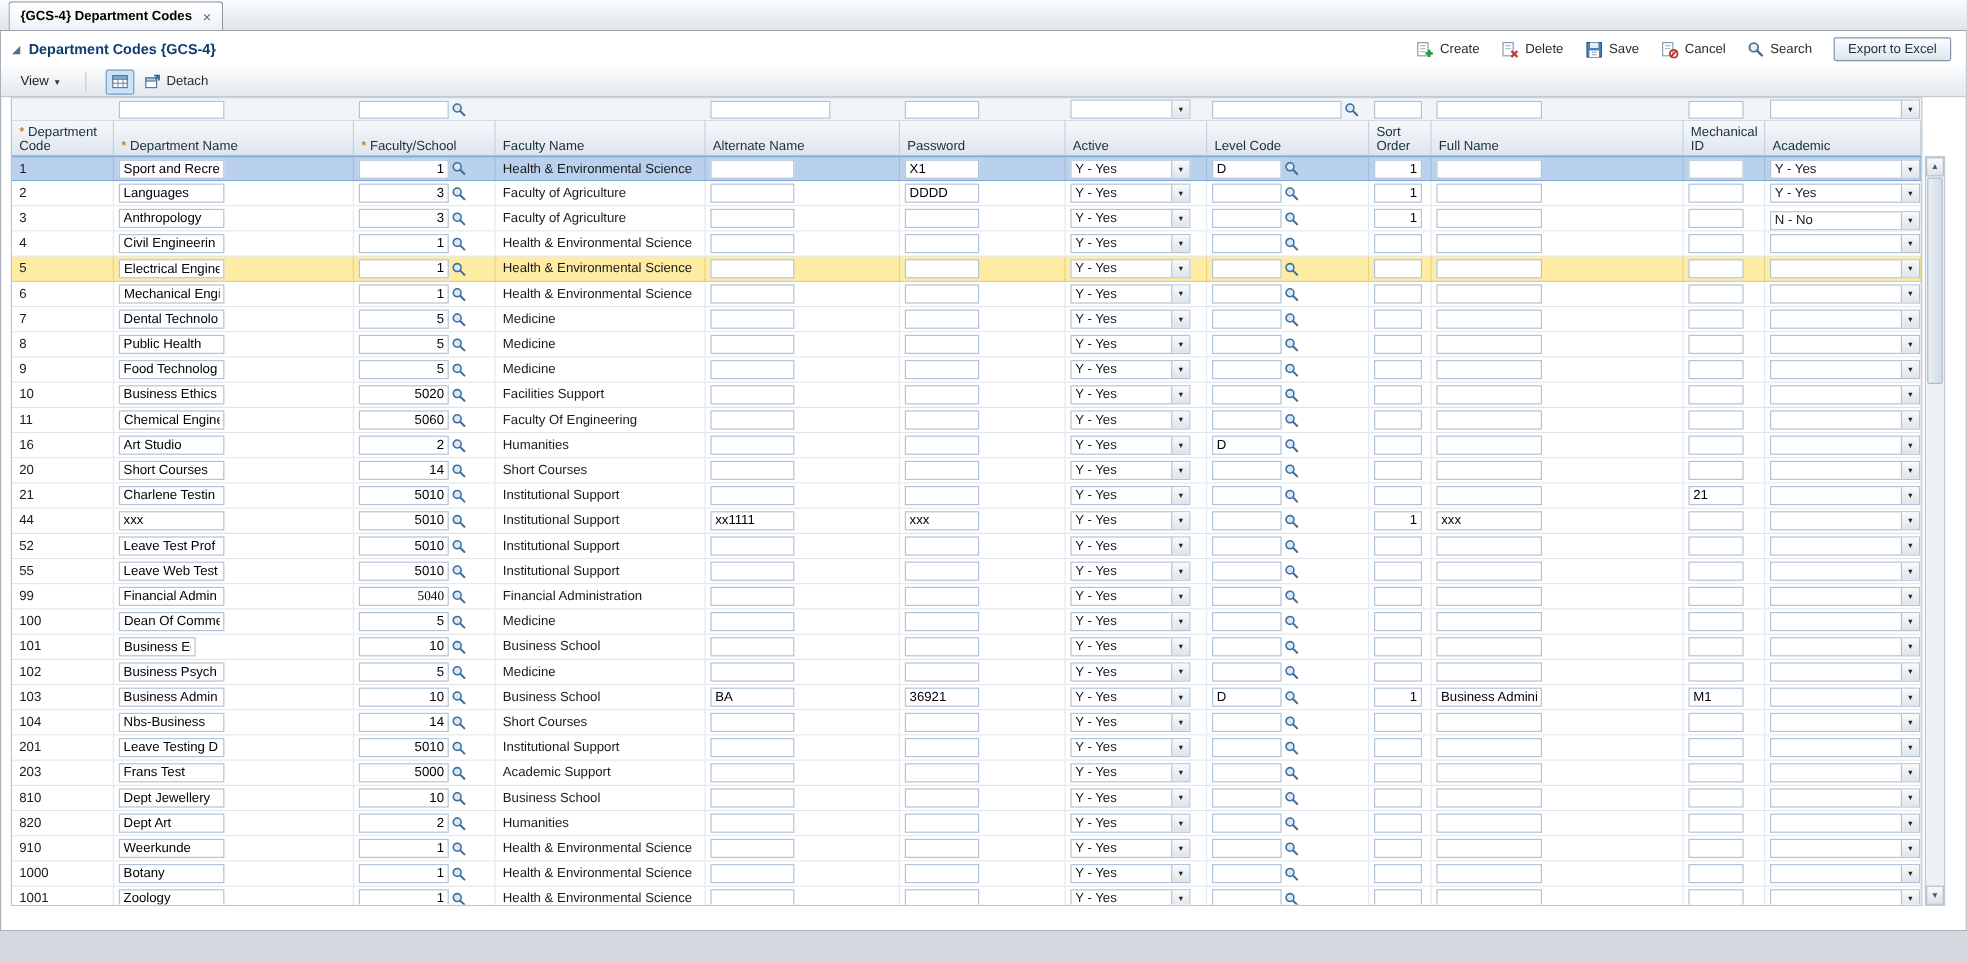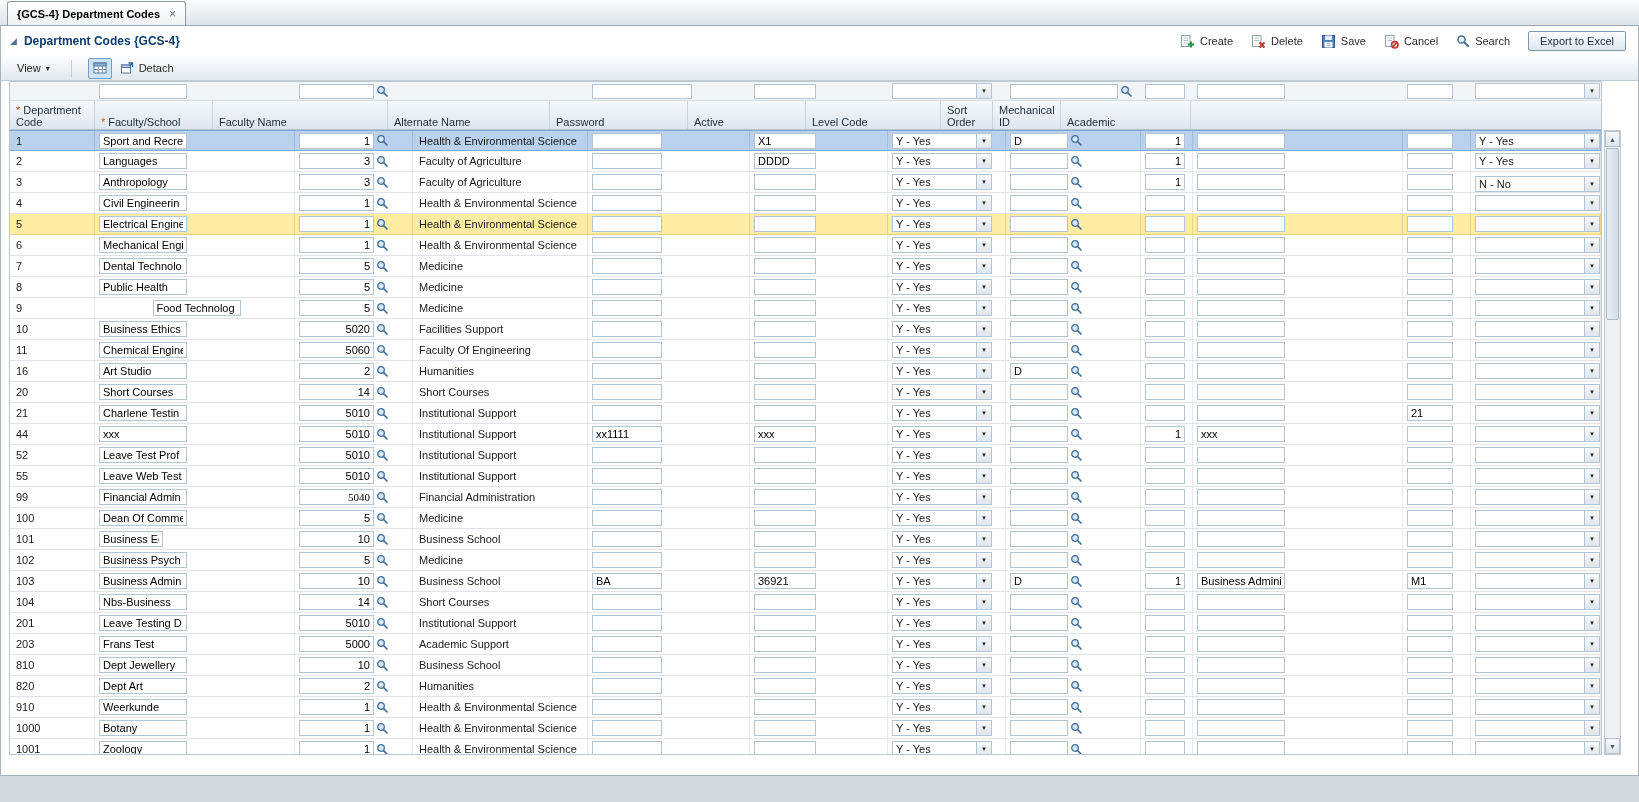--- a/index.html
+++ b/index.html
@@ -213,40 +213,46 @@
               <div class="sel" style="width: 125px;">
                 <span class="sel-txt"></span>
                 <span class="sel-arrow">▾</span>
               </div>
             </div>
           </div>
         <div class="header-row">
             <div class="hcell" style="width: 85px;">
               <span class="hlabel"><span class="req">*</span>Department Code</span>
             </div>
+            <div class="hcell" style="width: 200px;">
+              <span class="hlabel"><span class="req">*</span>Department Name</span>
+            </div>
             <div class="hcell" style="width: 118px;">
               <span class="hlabel"><span class="req">*</span>Faculty/School</span>
             </div>
             <div class="hcell" style="width: 175px;">
               <span class="hlabel">Faculty Name</span>
             </div>
             <div class="hcell" style="width: 162px;">
               <span class="hlabel">Alternate Name</span>
             </div>
             <div class="hcell" style="width: 138px;">
               <span class="hlabel">Password</span>
             </div>
             <div class="hcell" style="width: 118px;">
               <span class="hlabel">Active</span>
             </div>
             <div class="hcell" style="width: 135px;">
               <span class="hlabel">Level Code</span>
             </div>
             <div class="hcell" style="width: 52px;">
               <span class="hlabel">Sort Order</span>
+            </div>
+            <div class="hcell" style="width: 210px;">
+              <span class="hlabel">Full Name</span>
             </div>
             <div class="hcell" style="width: 68px;">
               <span class="hlabel">Mechanical ID</span>
             </div>
             <div class="hcell" style="width: 130px;">
               <span class="hlabel">Academic</span>
             </div>
           </div>
         <div class="tbody">
             <div class="trow selected">
@@ -660,21 +666,21 @@
               </div>
               <div class="tcell" style="width: 130px;">
                 <div class="sel" style="width: 125px;">
                   <span class="sel-txt"></span>
                   <span class="sel-arrow">▾</span>
                 </div>
               </div>
             </div>
             <div class="trow">
               <div class="tcell txtcell" style="width: 85px;">9</div>
-              <div class="tcell" style="width: 200px; justify-content: center;">
+              <div class="tcell" style="width: 200px;">
                 <input class="cinput" value="Food Technolog" style="width: 88px;">
               </div>
               <div class="tcell" style="width: 118px;">
                 <input class="cinput num" value="5" style="width: 75px;">
                 <span class="mag">
                   <svg width="13" height="13" viewBox="0 0 13 13">
                     <circle cx="5" cy="5" r="3.3" fill="#d9e8f6" stroke="#3f6e9e" stroke-width="1.3"></circle>
                     <line x1="7.5" y1="7.5" x2="11" y2="11" stroke="#3f6e9e" stroke-width="1.7" stroke-linecap="round"></line>
                   </svg>
                 </span>

